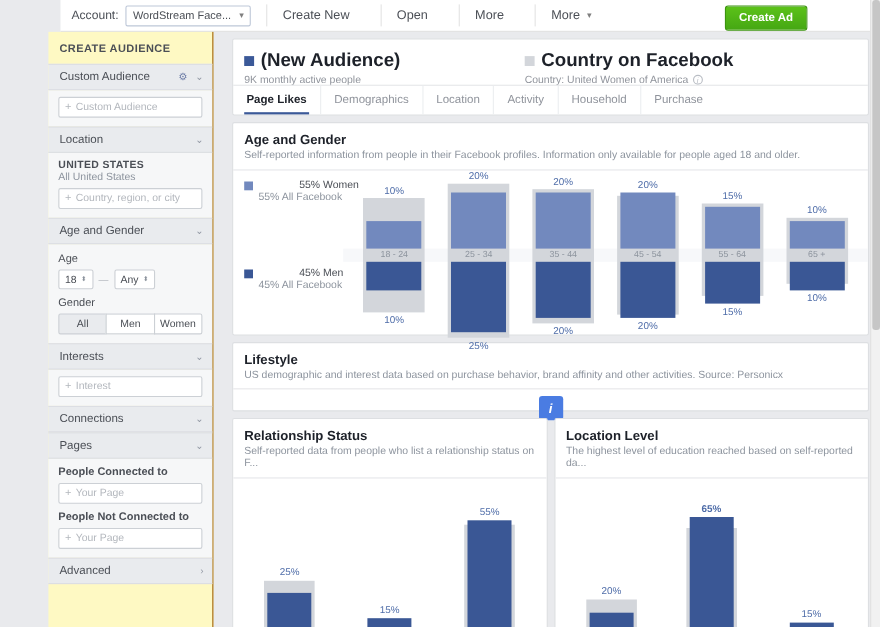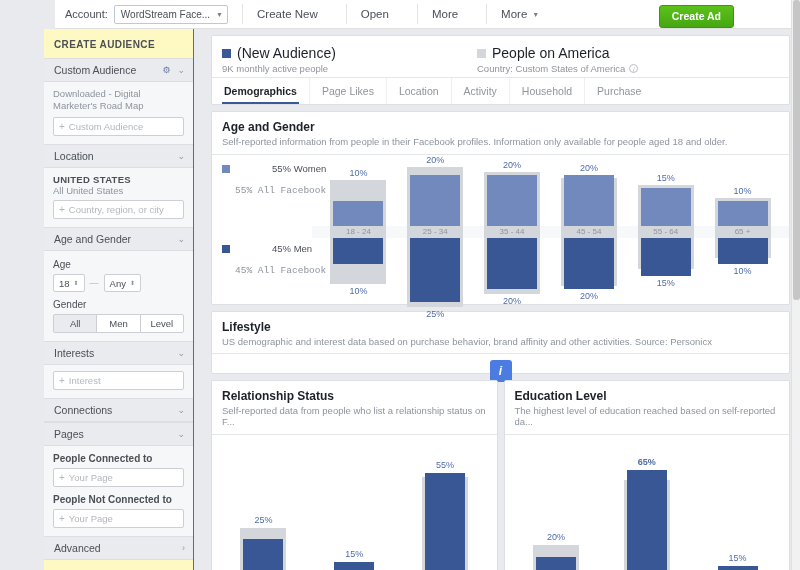--- a/index.html
+++ b/index.html
@@ -121,21 +121,21 @@
   .card {
     background: #fff;
     border: 1px solid #dddfe2;
     border-radius: 2px;
   }
   #summary-card { height: 70px; position: relative; }
   .legend-wrap { display: flex; padding: 9px 0 0 10px; }
   .legend-col { width: 255px; }
   .legend-head { display: flex; align-items: center; gap: 6px; }
   .lg-swatch { width: 9px; height: 9px; display: inline-block; }
-  .lg-title { font-size: 14px; font-weight: normal; color: #1d2129; }
+  .lg-title { font-size: 17px; font-weight: bold; color: #1d2129; }
   .lg-sub { font-size: 9.5px; color: #90949c; margin-top: 2px; margin-left: 0; }
   .info-ic {
     display: inline-block; width: 9px; height: 9px; line-height: 9px;
     border-radius: 50%; border: 1px solid #b9bdc4; color: #b9bdc4;
     font-size: 7px; text-align: center; font-style: italic; margin-left: 4px;
   }
   .tabs {
     position: absolute; left: 0; right: 0; bottom: 0;
     height: 27px; display: flex; align-items: stretch;
     border-top: 1px solid #e5e6e9;
@@ -158,21 +158,21 @@
   #agender-card { margin-top: 6px; height: 194px; }
   .card-head { padding: 8px 10px 7px; border-bottom: 1px solid #e5e6e9; }
   .card-title { font-size: 12px; font-weight: bold; color: #1d2129; }
   .card-desc { font-size: 9.5px; color: #8d949e; margin-top: 2px; }
 
   .chart-area { position: relative; height: 152px; }
   .gender-legend { position: absolute; left: 10px; font-size: 9.5px; }
   .gl-row { display: flex; align-items: flex-start; gap: 5px; }
   .gl-sw { width: 8px; height: 8px; margin-top: 2px; flex: none; }
   .gl-main { color: #4b4f56; padding-left: 37px; }
-  .gl-sub { color: #8d949e; margin-left: 13px; margin-top: 11px; font-family: Liberation Mono, monospace; }
+  .gl-sub { color: #8d949e; margin-left: 13px; margin-top: 0; }
 
   .bars { position: absolute; left: 108px; top: 0; right: 8px; height: 152px; display: flex; }
   .bargroup { flex: 1; position: relative; }
   .gbg {
     position: absolute; left: 50%; transform: translateX(-50%);
     background: #d3d6db;
     width: 56px;
   }
   .gbar {
     position: absolute; left: 50%; transform: translateX(-50%);
@@ -253,21 +253,20 @@
 <div id="sidebar">
   <div class="side-title">CREATE AUDIENCE</div>
 
   <div class="acc-head">
     <span>Custom Audience</span>
     <span class="spacer"></span>
     <span class="gear-ic">⚙</span>
     <span class="chev">⌄</span>
   </div>
   <div class="acc-body">
-    <div class="sub-label">Downloaded - Digital Marketer's Road Map</div>
     <div class="field">
       <span class="plus">+</span>
       <span>Custom Audience</span>
     </div>
   </div>
 
   <div class="acc-head">
     <span>Location</span>
     <span class="spacer"></span>
     <span class="chev">⌄</span>
@@ -296,21 +295,21 @@
       <span class="dash">—</span>
       <div class="spin">
         <span>Any</span>
         <span class="arrows">⬍</span>
       </div>
     </div>
     <div class="blk-label">Gender</div>
     <div class="seg-group">
       <div class="seg">All</div>
       <div class="seg">Men</div>
-      <div class="seg">Level</div>
+      <div class="seg">Women</div>
     </div>
   </div>
 
   <div class="acc-head">
     <span>Interests</span>
     <span class="spacer"></span>
     <span class="chev">⌄</span>
   </div>
   <div class="acc-body">
     <div class="field">
@@ -357,30 +356,30 @@
       <div class="legend-col">
         <div class="legend-head">
           <span class="lg-swatch" style="background:#3b5998"></span>
           <span class="lg-title">(New Audience)</span>
         </div>
         <div class="lg-sub">9K monthly active people</div>
       </div>
       <div class="legend-col">
         <div class="legend-head">
           <span class="lg-swatch" style="background:#d3d6db"></span>
-          <span class="lg-title">People on America</span>
+          <span class="lg-title">Country on Facebook</span>
         </div>
         <div class="lg-sub">
-          <span>Country: Custom States of America</span><span class="info-ic">i</span>
+          <span>Country: United Women of America</span><span class="info-ic">i</span>
         </div>
       </div>
     </div>
     <div class="tabs">
+      <div class="tab">Page Likes</div>
       <div class="tab">Demographics</div>
-      <div class="tab">Page Likes</div>
       <div class="tab">Location</div>
       <div class="tab">Activity</div>
       <div class="tab">Household</div>
       <div class="tab">Purchase</div>
     </div>
   </div>
 
   <div class="card" id="agender-card">
     <div class="card-head">
       <div class="card-title">Age and Gender</div>
@@ -486,21 +485,21 @@
             <div class="mgroup">
               <div class="mbg" style="height: 117.968px;"></div>
               <div class="mbar" style="height: 122.419px;"></div>
               <div class="mlabel" style="bottom: 125.419px;">55%</div>
             </div>
           </div>
         </div>
     </div>
     <div class="card half">
       <div class="card-head">
-        <div class="card-title">Education Level</div>
+        <div class="card-title">Location Level</div>
         <div class="card-desc">The highest level of education reached based on self-reported da...</div>
       </div>
       <div class="mini-chart">
           <div class="mbars" id="edu-bars">
             <div class="mgroup">
               <div class="mbg" style="height: 49.8333px;"></div>
               <div class="mbar" style="height: 38.3333px;"></div>
               <div class="mlabel" style="bottom: 52.8333px;">20%</div>
             </div>
             <div class="mgroup">

